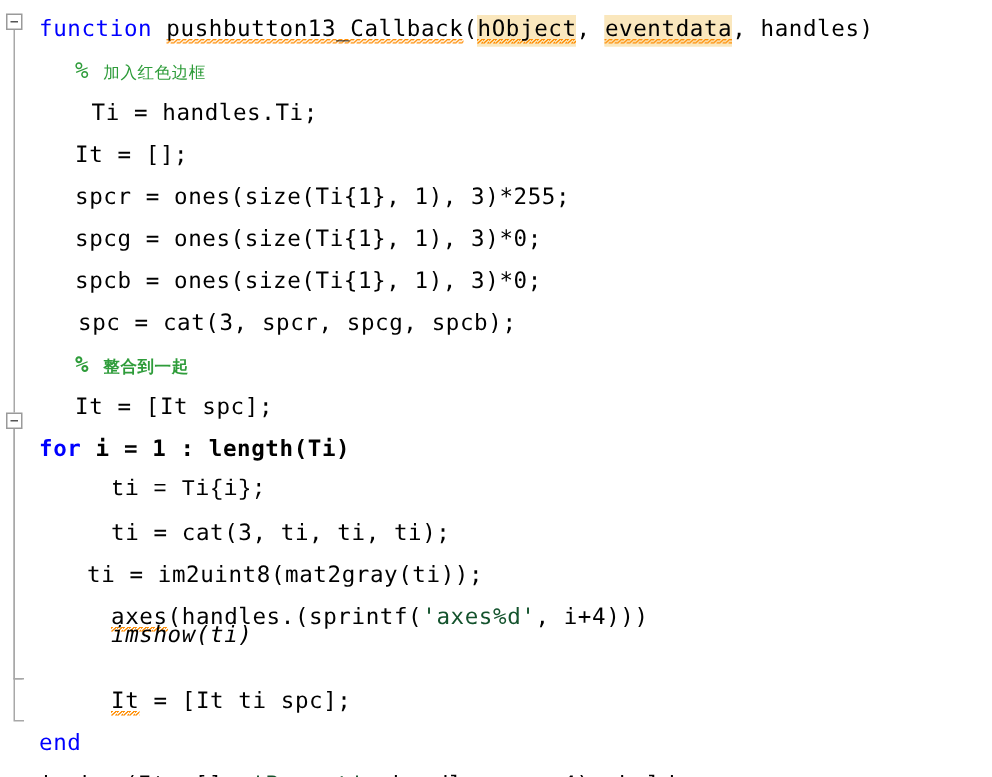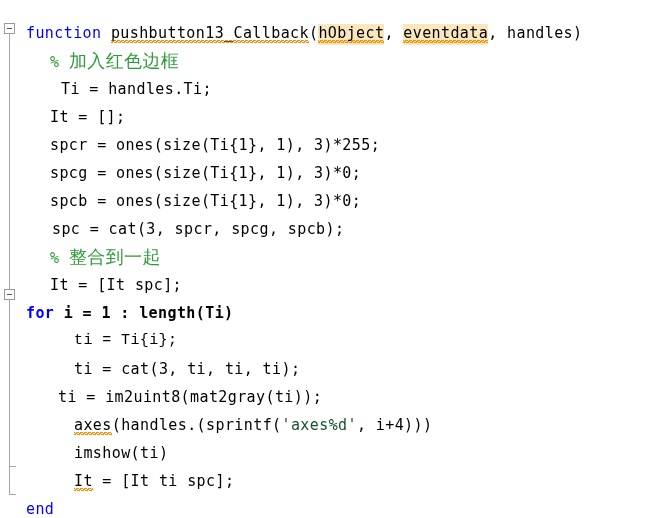--- a/index.html
+++ b/index.html
@@ -12,21 +12,20 @@
     height: 518px;
     overflow: hidden;
     font-family: "DejaVu Sans Mono", "Liberation Mono", monospace;
   }
 
   #editor {
     position: relative;
     width: 661px;
     height: 404px;
     background: #ffffff;
-    margin-top: 14px;
   }
 
   
   #gutter {
     position: absolute;
     left: 0;
     top: 0;
     width: 20px;
     height: 518px;
   }
@@ -115,21 +114,21 @@
         rgba(255,140,0,0) 1px, rgba(255,140,0,0) 2px
       ),
       linear-gradient(#fae7bd, #fae7bd);
     background-repeat: repeat-x, repeat;
     background-size: 4px 3px, 100% 100%;
     background-position: left bottom 2px, left top;
   }
 
   .cjk {
     font-family: "DejaVu Sans", "Liberation Sans", sans-serif;
-    font-size: 18px;
+    font-size: 11px;
   }
 </style>
 </head>
 <body>
 
 <div id="editor">
 
   <div id="gutter">
 
     <div class="fold-box" style="left:4px; top:9px;"></div>
@@ -147,26 +146,26 @@
 
   <div id="code">
       <div class="line" style="top: 5px; left: 6px;"><span class="tok kw">function </span><span class="tok plain squig">pushbutton13_Callback</span><span class="tok plain">(</span><span class="tok plain hl squig">hObject</span><span class="tok plain">, </span><span class="tok plain hl squig">eventdata</span><span class="tok plain">, handles)</span></div>
       <div class="line" style="top: 33px; left: 30px;"><span class="tok comment">% </span><span class="tok comment cjk">加入红色边框</span></div>
       <div class="line" style="top: 61px; left: 41px;"><span class="tok plain">Ti = handles.Ti;</span></div>
       <div class="line" style="top: 89px; left: 30px;"><span class="tok plain">It = [];</span></div>
       <div class="line" style="top: 117px; left: 30px;"><span class="tok plain">spcr = ones(size(Ti{1}, 1), 3)*255;</span></div>
       <div class="line" style="top: 145px; left: 30px; text-align: center;"><span class="tok plain">spcg = ones(size(Ti{1}, 1), 3)*0;</span></div>
       <div class="line" style="top: 173px; left: 30px;"><span class="tok plain">spcb = ones(size(Ti{1}, 1), 3)*0;</span></div>
       <div class="line" style="top: 201px; left: 32px;"><span class="tok plain">spc = cat(3, spcr, spcg, spcb);</span></div>
-      <div class="line" style="top: 229px; left: 30px;"><span class="tok comment">% </span><span class="tok comment cjk">整合到一起</span></div>
+      <div class="line" style="top: 229px; left: 30px; font-weight: bold;"><span class="tok comment">% </span><span class="tok comment cjk">整合到一起</span></div>
       <div class="line" style="top: 257px; left: 30px;"><span class="tok plain">It = [It spc];</span></div>
       <div class="line" style="top: 285px; left: 6px; font-weight: bold;"><span class="tok kw">for </span><span class="tok plain">i = 1 : length(Ti)</span></div>
       <div class="line" style="top: 313px; left: 54px; font-family: Liberation Mono, monospace;"><span class="tok plain">ti = Ti{i};</span></div>
       <div class="line" style="top: 341px; left: 54px;"><span class="tok plain">ti = cat(3, ti, ti, ti);</span></div>
       <div class="line" style="top: 369px; left: 38px;"><span class="tok plain">ti = im2uint8(mat2gray(ti));</span></div>
       <div class="line" style="top: 397px; left: 54px;"><span class="tok plain squig">axes</span><span class="tok plain">(handles.(sprintf(</span><span class="tok str">'axes%d'</span><span class="tok plain">, i+4)))</span></div>
-      <div class="line" style="top: 425px; left: 54px;"><span class="tok plain">imshow(ti)</span></div>
+      <div class="line" style="top: 409px; left: 54px; font-style: italic;"><span class="tok plain">imshow(ti)</span></div>
       <div class="line" style="top: 453px; left: 54px;"><span class="tok plain squig">It</span><span class="tok plain"> = [It ti spc];</span></div>
       <div class="line" style="top: 481px; left: 6px;"><span class="tok kw">end</span></div>
       <div class="line" style="top: 509px; left: 6px;"><span class="tok plain">imshow(It, [], </span><span class="tok str">'Parent'</span><span class="tok plain">, handles.axes4); hold </span><span class="tok str">on</span><span class="tok plain">;</span></div>
     </div>
 
 </div>
 
 </body></html>

